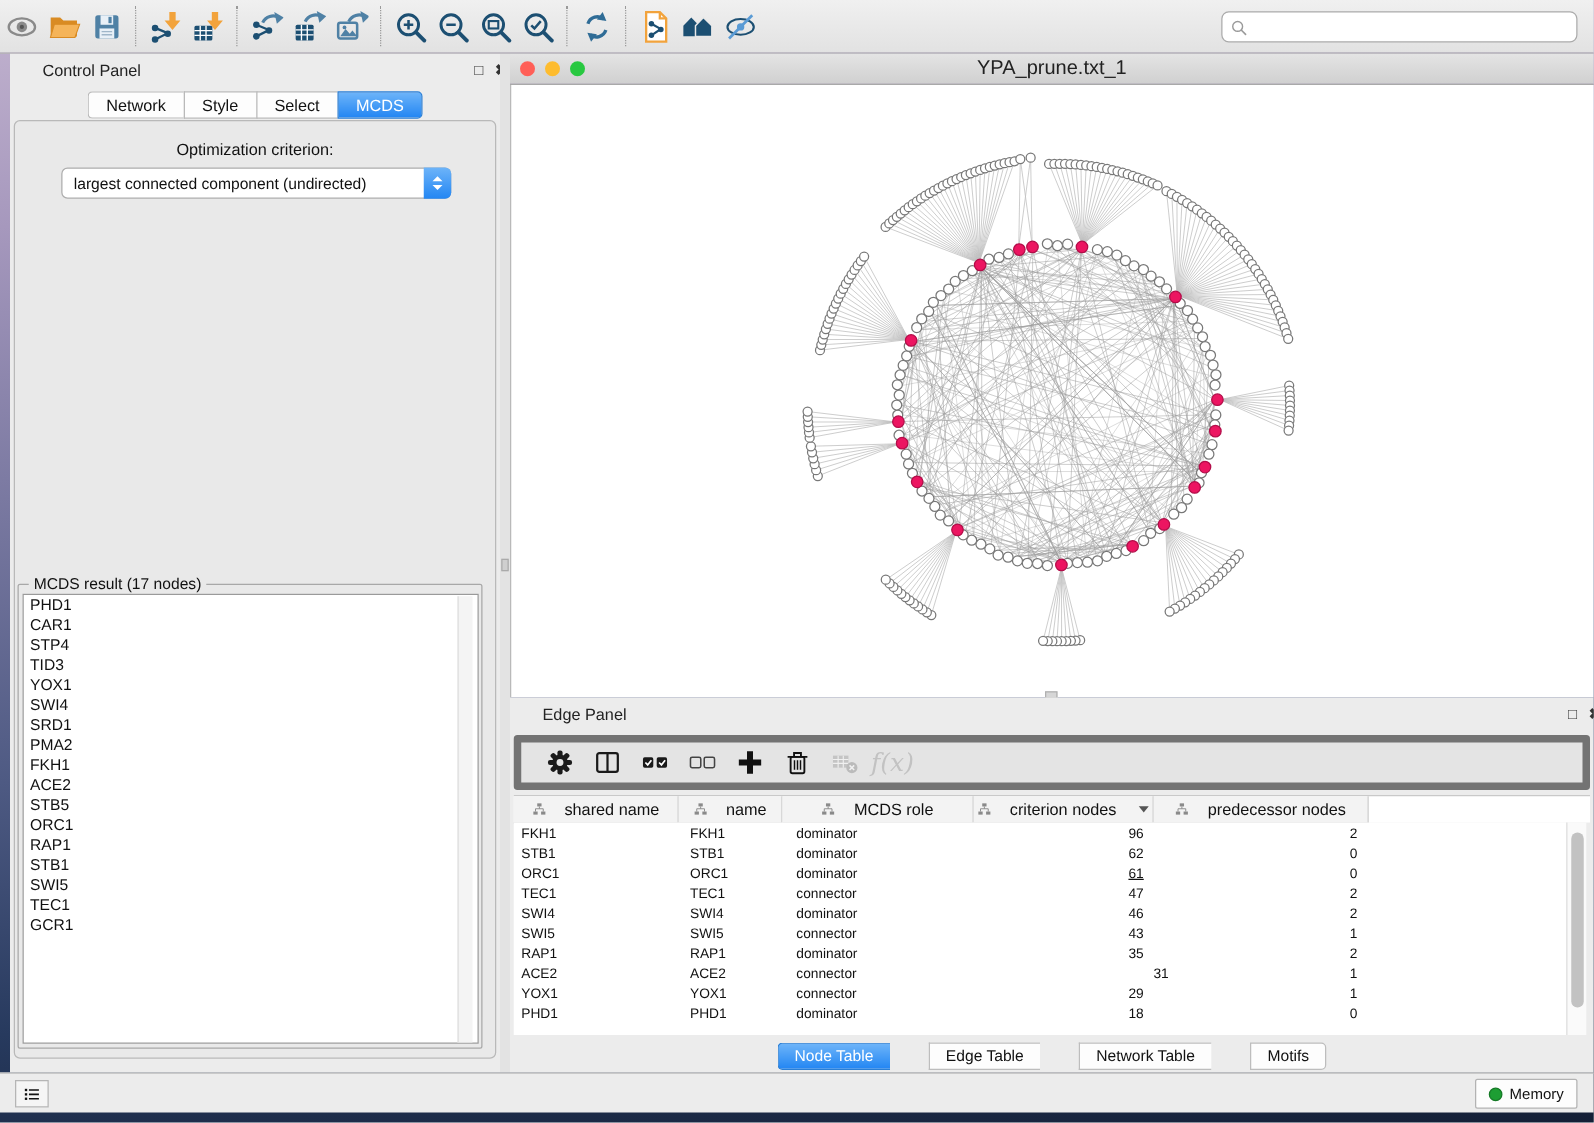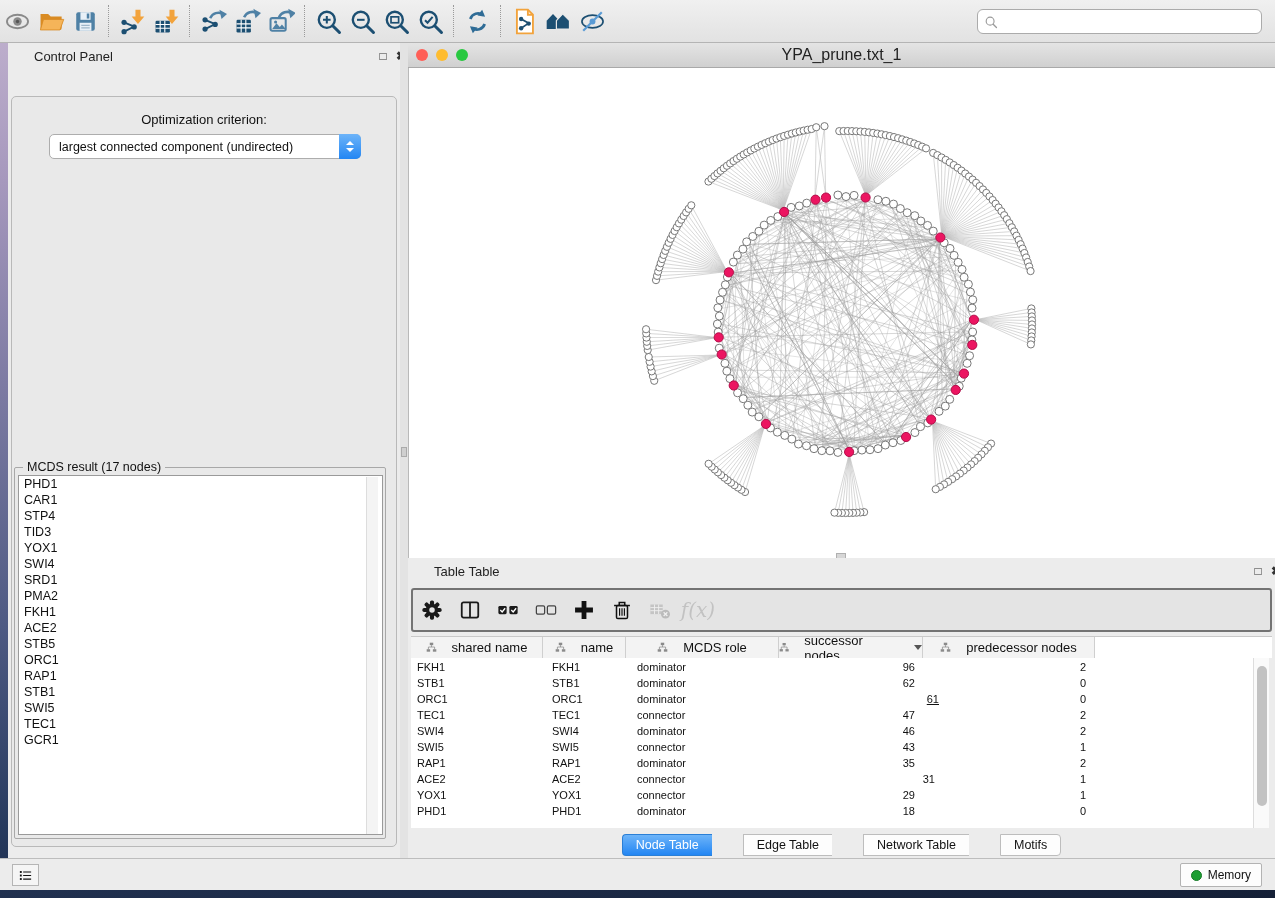--- a/index.html
+++ b/index.html
@@ -76,22 +76,22 @@
   .tlight { width:12px; height:12px; border-radius:50%; }
   .net-title-text { position:absolute; left:0; width:100%; text-align:center; font-size:16px; color:#222; }
   .net-canvas { left:408px; top:68px; width:867px; height:490px; background:#fff;
     border-left:1px solid #b9b9b9; }
   .net-canvas svg { display:block; }
   .hsplit-handle { left:836px; top:553px; width:10px; height:6px; background:#d6d6d6; border:1px solid #b0b0b0; }
 
   
   .table-panel { left:408px; top:558px; width:867px; height:300px; background:#ececec; }
   .tp-toolbar { position:absolute; left:3px; top:30px; width:861px; height:44px;
-    background:#e4e4e4; border:2px solid #737373; border-radius:3px;
-    display:flex; align-items:center; }
+    background:#e4e4e4; border:6px solid #737373; border-radius:3px;
+    display:flex; align-items:center; padding-left:12px; }
   .tp-tool { width:38px; height:36px; display:flex; align-items:center; justify-content:center; }
   .tp-tool svg { width:22px; height:22px; }
   .tp-tool.dis { opacity:.45; }
   .fx { font-family:"DejaVu Serif", serif; font-style:italic; font-size:20px; color:#9a9a9a; }
   .grid-head { position:absolute; left:3px; top:78px; width:861px; height:22px; background:#fff; border-top:1px solid #c9c9c9; }
   .hcell { position:absolute; top:0; height:22px; background:#f3f3f3; border-right:1px solid #cfcfcf;
     border-bottom:1px solid #c9c9c9; display:flex; align-items:center; justify-content:center;
     font-size:13px; color:#111; gap:15px; }
   .hcell svg { width:11px; height:11px; }
   .hchev { width:0; height:0; border-left:4px solid transparent; border-right:4px solid transparent;
@@ -376,20 +376,26 @@
     </div>
   </div>
 
 <div class="abs control-panel">
   <div class="panel-titlebar">
     <span>Control Panel</span>
     <span class="sp"></span>
     <span class="wbtn">□</span>
     <span class="wbtn close">✖</span>
   </div>
+  <div class="ctabs" id="control-tabs">
+      <div class="ctab">Network</div>
+      <div class="ctab">Style</div>
+      <div class="ctab">Select</div>
+      <div class="ctab sel">MCDS</div>
+    </div>
   <div class="ctab-panel">
     <div class="opt-label">Optimization criterion:</div>
     <div class="combo">
       <span>largest connected component (undirected)</span>
       <span class="spin">
           <span class="carup"></span>
           <span class="cardn"></span>
         </span>
     </div>
   </div>
@@ -1148,21 +1154,21 @@
         <circle cx="324.7252910456846" cy="317.4686076727282" r="4.6" fill="#ec1561" stroke="#b30d49" stroke-width="1"></circle>
         <circle cx="312.6948121715666" cy="286.5322825700584" r="4.6" fill="#ec1561" stroke="#b30d49" stroke-width="1"></circle>
         <circle cx="309.701197392861" cy="269.3796432982597" r="4.6" fill="#ec1561" stroke="#b30d49" stroke-width="1"></circle>
       </g>
     </svg>
   </div>
 <div class="abs hsplit-handle"></div>
 
 <div class="abs table-panel">
   <div class="panel-titlebar">
-    <span>Table Table</span>
+    <span>Edge Panel</span>
     <span class="sp"></span>
     <span class="wbtn">□</span>
     <span class="wbtn close">✖</span>
   </div>
   <div class="tp-toolbar" id="tp-toolbar">
       <div class="tp-tool">
         <svg>
           <use href="#i-gear"></use>
         </svg>
       </div>
@@ -1216,21 +1222,21 @@
       <div class="hcell" style="left: 215px; width: 153px;">
         <svg>
           <use href="#i-tree"></use>
         </svg>
         <span>MCDS role</span>
       </div>
       <div class="hcell" style="left: 368px; width: 144px;">
         <svg>
           <use href="#i-tree"></use>
         </svg>
-        <span>successor nodes</span>
+        <span>criterion nodes</span>
         <span class="hchev"></span>
       </div>
       <div class="hcell" style="left: 512px; width: 172px;">
         <svg>
           <use href="#i-tree"></use>
         </svg>
         <span>predecessor nodes</span>
       </div>
     </div>
   <div class="grid-body" id="grid-body">
@@ -1245,21 +1251,21 @@
         <div class="gcell" style="left: 6px; width: 120px;">STB1</div>
         <div class="gcell" style="left: 141px; width: 65px;">STB1</div>
         <div class="gcell" style="left: 226px; width: 131px;">dominator</div>
         <div class="gcell num" style="left: 376px; width: 128px;">62</div>
         <div class="gcell num" style="left: 521px; width: 154px;">0</div>
       </div>
       <div class="grow" style="top: 33px;">
         <div class="gcell" style="left: 6px; width: 120px;">ORC1</div>
         <div class="gcell" style="left: 141px; width: 65px;">ORC1</div>
         <div class="gcell" style="left: 226px; width: 131px;">dominator</div>
-        <div class="gcell num" style="left: 400px; width: 128px; text-decoration: underline;">61</div>
+        <div class="gcell num" style="left: 376px; width: 128px; text-decoration: underline;">61</div>
         <div class="gcell num" style="left: 521px; width: 154px;">0</div>
       </div>
       <div class="grow" style="top: 49px;">
         <div class="gcell" style="left: 6px; width: 120px;">TEC1</div>
         <div class="gcell" style="left: 141px; width: 65px;">TEC1</div>
         <div class="gcell" style="left: 226px; width: 131px;">connector</div>
         <div class="gcell num" style="left: 376px; width: 128px;">47</div>
         <div class="gcell num" style="left: 521px; width: 154px;">2</div>
       </div>
       <div class="grow" style="top: 65px;">

